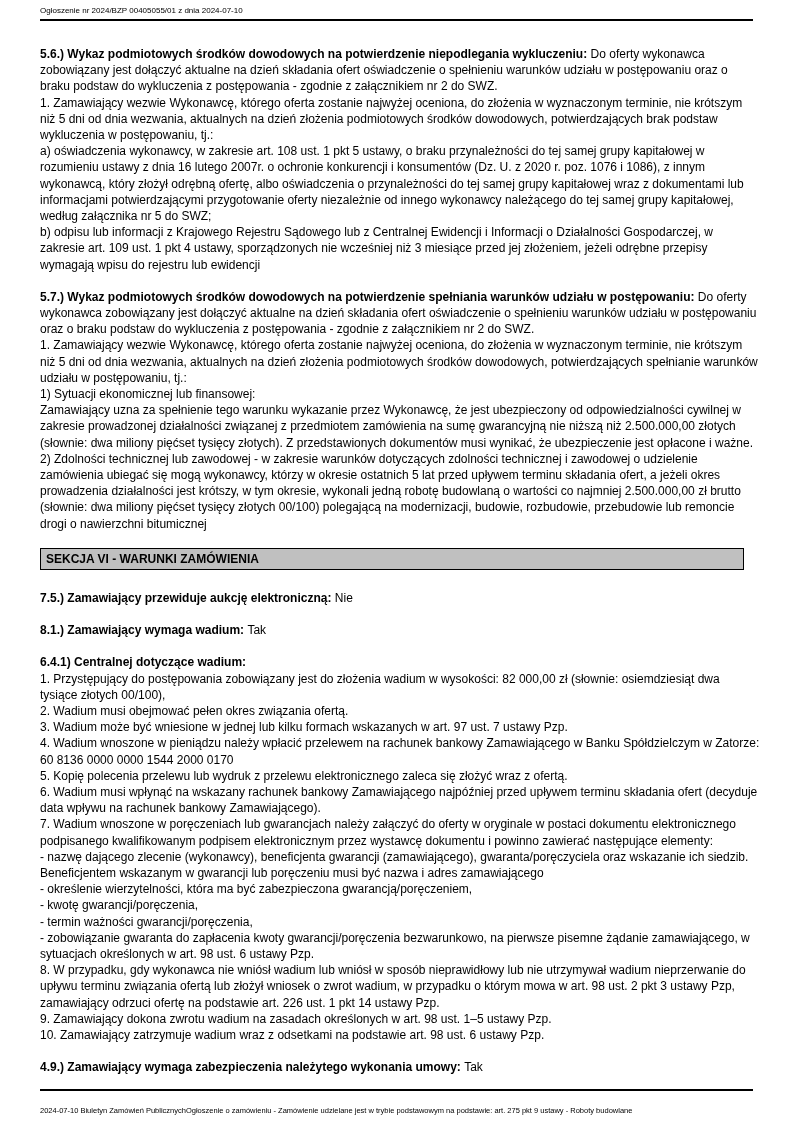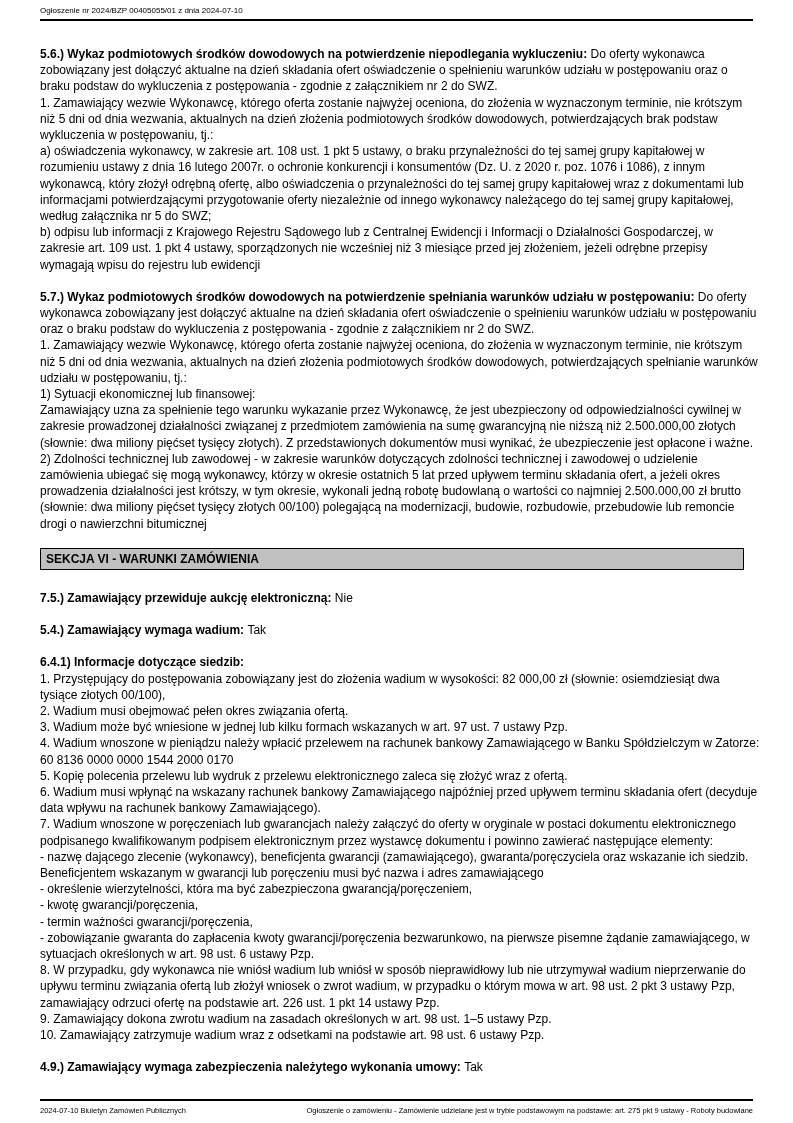--- a/index.html
+++ b/index.html
@@ -47,23 +47,23 @@
     line-height: 14px;
     padding: 3px 5px;
     margin: 4px 16px 20px 0;
   }
   .doc-footer {
     position: absolute;
     left: 40px;
     right: 40px;
     bottom: 8px;
     border-top: 2px solid #000;
-    padding-top: 5px;
+    padding-top: 15px;
     display: flex;
-    justify-content: space-between;
+    justify-content: flex-start;
     font-size: 7.5px;
     color: #000;
   }
 </style>
 </head>
 <body>
 
 <div class="page">
 
   <div class="doc-header">
@@ -76,22 +76,22 @@
 1. Zamawiający wezwie Wykonawcę, którego oferta zostanie najwyżej oceniona, do złożenia w wyznaczonym terminie, nie krótszym niż 5 dni od dnia wezwania, aktualnych na dzień złożenia podmiotowych środków dowodowych, potwierdzających brak podstaw wykluczenia w postępowaniu, tj.:
 a) oświadczenia wykonawcy, w zakresie art. 108 ust. 1 pkt 5 ustawy, o braku przynależności do tej samej grupy kapitałowej w rozumieniu ustawy z dnia 16 lutego 2007r. o ochronie konkurencji i konsumentów (Dz. U. z 2020 r. poz. 1076 i 1086), z innym wykonawcą, który złożył odrębną ofertę, albo oświadczenia o przynależności do tej samej grupy kapitałowej wraz z dokumentami lub informacjami potwierdzającymi przygotowanie oferty niezależnie od innego wykonawcy należącego do tej samej grupy kapitałowej, według załącznika nr 5 do SWZ;
 b) odpisu lub informacji z Krajowego Rejestru Sądowego lub z Centralnej Ewidencji i Informacji o Działalności Gospodarczej, w zakresie art. 109 ust. 1 pkt 4 ustawy, sporządzonych nie wcześniej niż 3 miesiące przed jej złożeniem, jeżeli odrębne przepisy wymagają wpisu do rejestru lub ewidencji</span></p>
       <p class="para"><span class="bold">5.7.) Wykaz podmiotowych środków dowodowych na potwierdzenie spełniania warunków udziału w postępowaniu: </span><span class="regular">Do oferty wykonawca zobowiązany jest dołączyć aktualne na dzień składania ofert oświadczenie o spełnieniu warunków udziału w postępowaniu oraz o braku podstaw do wykluczenia z postępowania - zgodnie z załącznikiem nr 2 do SWZ.
 1. Zamawiający wezwie Wykonawcę, którego oferta zostanie najwyżej oceniona, do złożenia w wyznaczonym terminie, nie krótszym niż 5 dni od dnia wezwania, aktualnych na dzień złożenia podmiotowych środków dowodowych, potwierdzających spełnianie warunków udziału w postępowaniu, tj.:
 1) Sytuacji ekonomicznej lub finansowej:
 Zamawiający uzna za spełnienie tego warunku wykazanie przez Wykonawcę, że jest ubezpieczony od odpowiedzialności cywilnej w zakresie prowadzonej działalności związanej z przedmiotem zamówienia na sumę gwarancyjną nie niższą niż 2.500.000,00 złotych (słownie: dwa miliony pięćset tysięcy złotych). Z przedstawionych dokumentów musi wynikać, że ubezpieczenie jest opłacone i ważne.
 2) Zdolności technicznej lub zawodowej - w zakresie warunków dotyczących zdolności technicznej i zawodowej o udzielenie zamówienia ubiegać się mogą wykonawcy, którzy w okresie ostatnich 5 lat przed upływem terminu składania ofert, a jeżeli okres prowadzenia działalności jest krótszy, w tym okresie, wykonali jedną robotę budowlaną o wartości co najmniej 2.500.000,00 zł brutto (słownie: dwa miliony pięćset tysięcy złotych 00/100) polegającą na modernizacji, budowie, rozbudowie, przebudowie lub remoncie drogi o nawierzchni bitumicznej</span></p>
       <div class="section-header">SEKCJA VI - WARUNKI ZAMÓWIENIA</div>
       <p class="para"><span class="bold">7.5.) Zamawiający przewiduje aukcję elektroniczną: </span><span class="regular">Nie</span></p>
-      <p class="para"><span class="bold">5.4.) Zamawiający wymaga wadium: </span><span class="regular">Tak</span></p>
-      <p class="para"><span class="bold">6.4.1) Informacje dotyczące siedzib:</span><span class="regular">
+      <p class="para"><span class="bold">8.1.) Zamawiający wymaga wadium: </span><span class="regular">Tak</span></p>
+      <p class="para"><span class="bold">6.4.1) Centralnej dotyczące wadium:</span><span class="regular">
 1. Przystępujący do postępowania zobowiązany jest do złożenia wadium w wysokości: 82 000,00 zł (słownie: osiemdziesiąt dwa tysiące złotych 00/100),
 2. Wadium musi obejmować pełen okres związania ofertą.
 3. Wadium może być wniesione w jednej lub kilku formach wskazanych w art. 97 ust. 7 ustawy Pzp.
 4. Wadium wnoszone w pieniądzu należy wpłacić przelewem na rachunek bankowy Zamawiającego w Banku Spółdzielczym w Zatorze: 60 8136 0000 0000 1544 2000 0170
 5. Kopię polecenia przelewu lub wydruk z przelewu elektronicznego zaleca się złożyć wraz z ofertą.
 6. Wadium musi wpłynąć na wskazany rachunek bankowy Zamawiającego najpóźniej przed upływem terminu składania ofert (decyduje data wpływu na rachunek bankowy Zamawiającego).
 7. Wadium wnoszone w poręczeniach lub gwarancjach należy załączyć do oferty w oryginale w postaci dokumentu elektronicznego podpisanego kwalifikowanym podpisem elektronicznym przez wystawcę dokumentu i powinno zawierać następujące elementy:
 - nazwę dającego zlecenie (wykonawcy), beneficjenta gwarancji (zamawiającego), gwaranta/poręczyciela oraz wskazanie ich siedzib. Beneficjentem wskazanym w gwarancji lub poręczeniu musi być nazwa i adres zamawiającego
 - określenie wierzytelności, która ma być zabezpieczona gwarancją/poręczeniem,
 - kwotę gwarancji/poręczenia,

